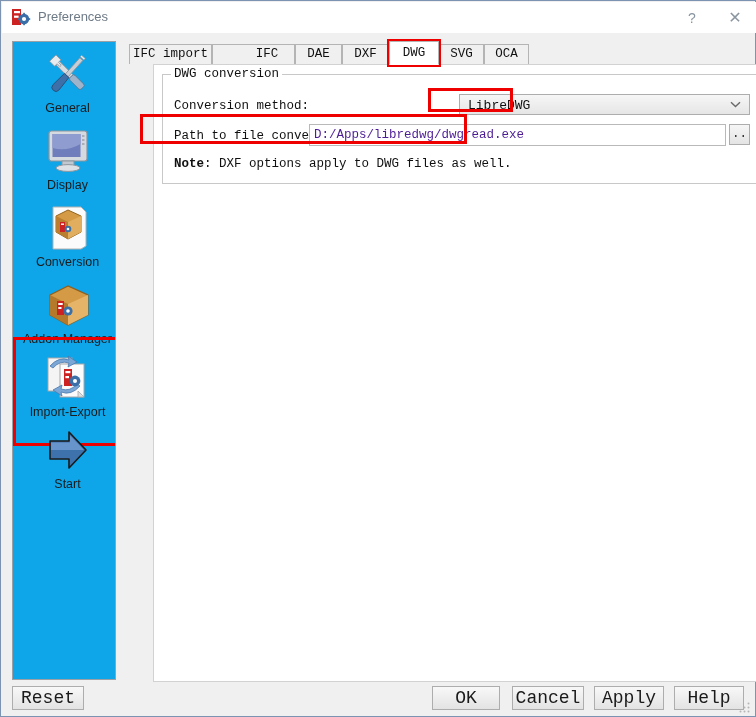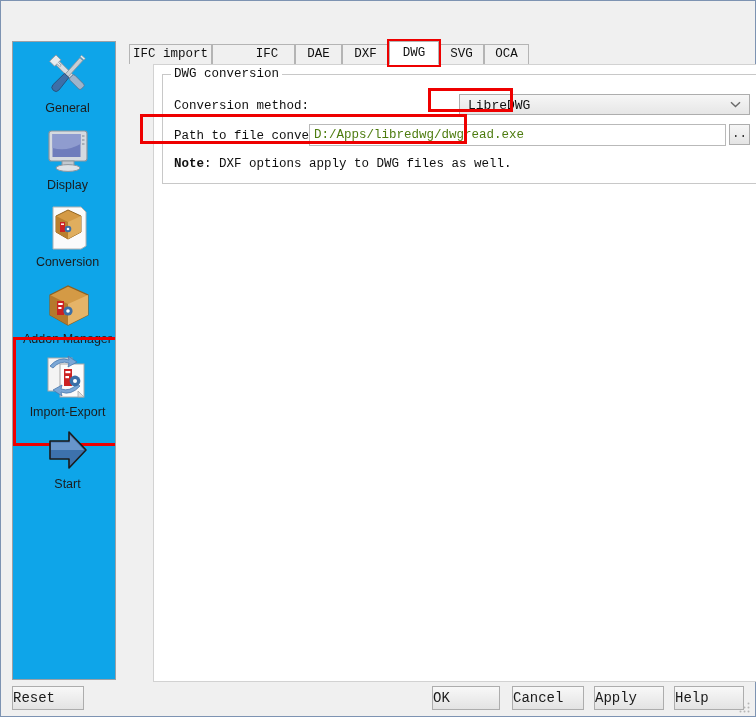--- a/index.html
+++ b/index.html
@@ -188,21 +188,21 @@
     right: 8px; top: 6px;
     width: 11px; height: 7px;
   }
   .lineedit {
     position: absolute;
     box-sizing: border-box;
     background: #ffffff;
     border: 1px solid #b9b9b9;
     font-family: "Liberation Mono", monospace;
     font-size: 12.5px;
-    color: #4d7c0f;
+    color: #4c1d95;
     padding: 2px 4px;
     cursor: text;
   }
   .browse-btn {
     position: absolute;
     box-sizing: border-box;
     background: linear-gradient(#f6f6f6, #e4e4e4);
     border: 1px solid #adadad;
     font-family: "Liberation Mono", monospace;
     font-size: 12.5px;
@@ -222,23 +222,23 @@
   .note b { font-weight: bold; }
 
   
   .btn {
     position: absolute;
     box-sizing: border-box;
     height: 24px;
     background: linear-gradient(#f8f8f8, #e3e3e3);
     border: 1px solid #adadad;
     font-family: "Liberation Mono", monospace;
-    font-size: 14px;
+    font-size: 18px;
     color: #1a1a1a;
-    text-align: left;
+    text-align: center;
     line-height: 22px;
     cursor: default;
   }
   .redbox {
     position: absolute;
     border: 3px solid #ee0000;
     box-sizing: border-box;
     pointer-events: none;
     z-index: 20;
   }
@@ -246,20 +246,36 @@
     position: absolute;
     right: 4px; bottom: 3px;
     width: 12px; height: 12px;
   }
 </style>
 </head>
 <body>
 
 <div class="window">
 
+  <div class="titlebar">
+    <svg class="title-icon" viewBox="0 0 20 20">
+      <rect x="1" y="1" width="9" height="16" fill="#cc2222"></rect>
+      <rect x="3" y="3" width="6" height="2.2" fill="#ffffff"></rect>
+      <rect x="3" y="7.6" width="4.6" height="2.2" fill="#ffffff"></rect>
+      <circle cx="13" cy="11" r="5.2" fill="#3a6fa8"></circle>
+      <circle cx="13" cy="11" r="2.1" fill="#ffffff"></circle>
+      <rect x="12.2" y="4.8" width="1.7" height="2.4" fill="#3a6fa8"></rect>
+      <rect x="12.2" y="14.8" width="1.7" height="2.4" fill="#3a6fa8"></rect>
+      <rect x="6.8" y="10.2" width="2.4" height="1.7" fill="#3a6fa8"></rect>
+      <rect x="16.8" y="10.2" width="2.4" height="1.7" fill="#3a6fa8"></rect>
+    </svg>
+    <div class="title-text">Preferences</div>
+    <div class="title-btn help">?</div>
+    <div class="title-btn close">✕</div>
+  </div>
 
   <div class="sidebar">
 
     <div class="side-item" style="top:6px;">
       <svg class="side-icon" viewBox="0 0 56 52">
         <g transform="rotate(-45 28 26)">
           <rect x="26" y="4" width="5" height="26" fill="#d8dde2" stroke="#8c949c" stroke-width="0.8"></rect>
           <path d="M24 4 h9 v7 h-3.5 v4 h-2 v-4 H24 z" fill="#e8ecef" stroke="#8c949c" stroke-width="0.8"></path>
           <rect x="25" y="30" width="7" height="16" rx="2" fill="#9fb4cb" stroke="#5d7590" stroke-width="0.8"></rect>
         </g>

